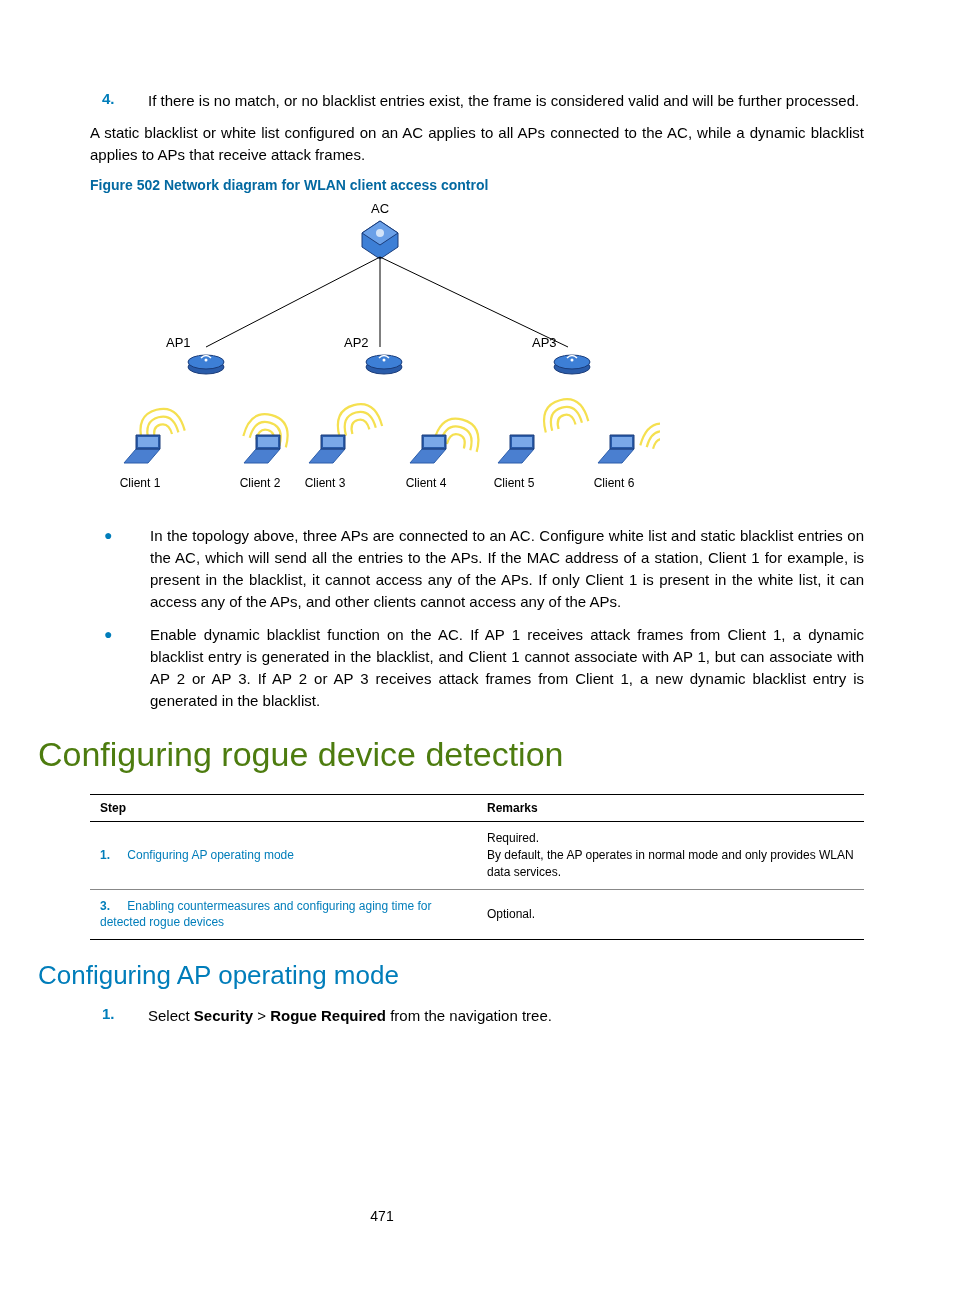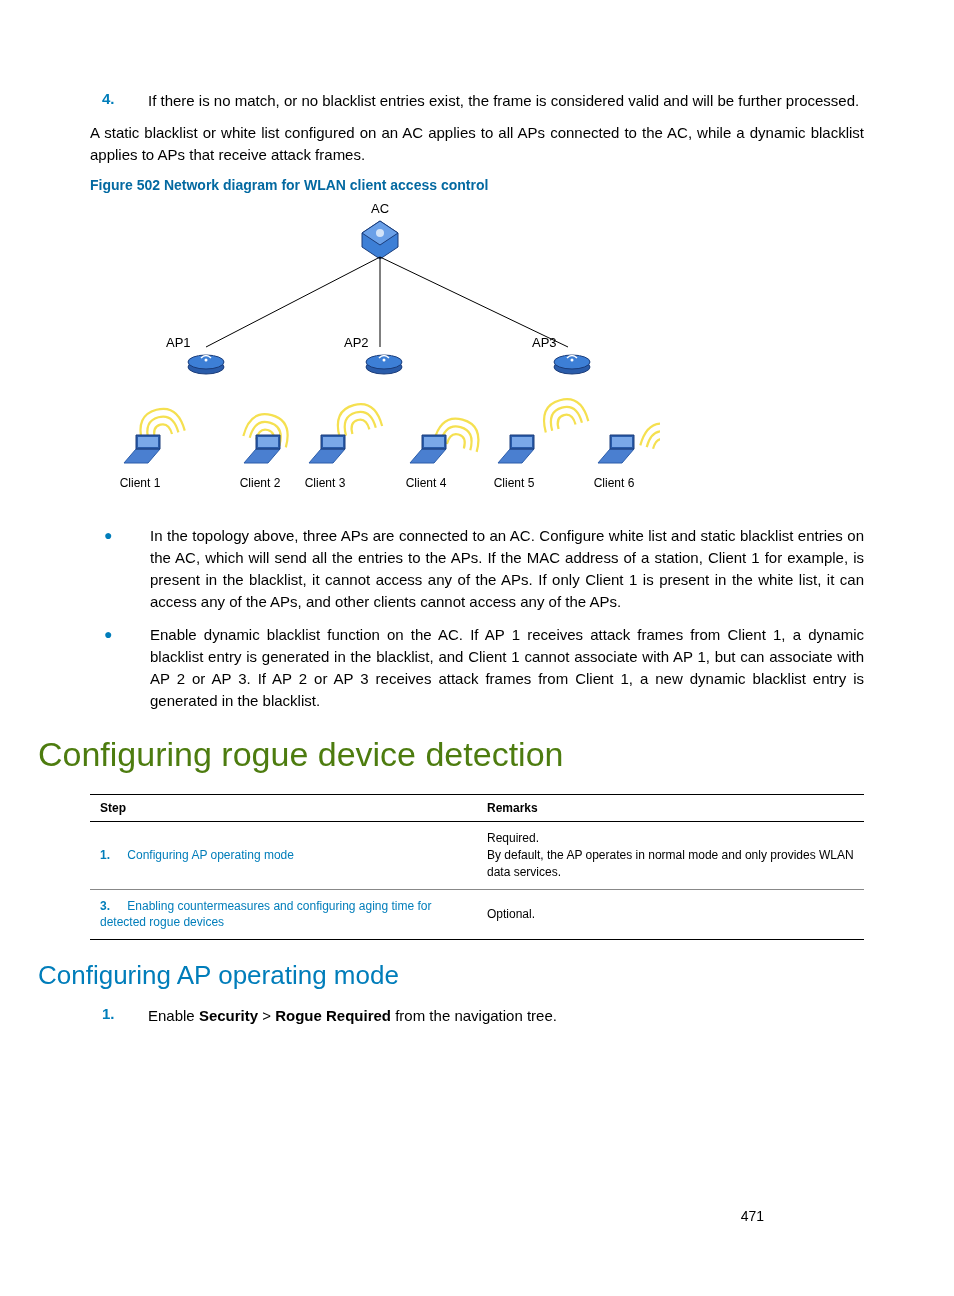--- a/index.html
+++ b/index.html
@@ -109,21 +109,21 @@
     font-weight: bold;
     display: inline-block;
     width: 24px;
   }
   .step-link { color: #007dba; }
   .page-num {
     position: absolute;
     bottom: 72px;
     width: 764px;
     left: 0;
-    text-align: right;
+    text-align: center;
     font-size: 14px;
   }
   .diagram {
     width: 560px;
     height: 310px;
     margin: 0 0 0 10px;
   }
   .bold { font-weight: bold; }
 </style>
 </head>
@@ -242,19 +242,19 @@
         <td>Optional.</td>
       </tr>
     </tbody>
   </table>
 
   <h2 class="sec">Configuring AP operating mode</h2>
 
   <div class="ol-item">
     <div class="ol-num">1.</div>
     <div class="ol-body">
-      <span>Enable </span><span class="bold">Security</span><span> &gt; </span><span class="bold">Rogue Required</span><span> from the navigation tree.</span>
+      <span>Select </span><span class="bold">Security</span><span> &gt; </span><span class="bold">Rogue Required</span><span> from the navigation tree.</span>
     </div>
   </div>
 
 </div>
 
 <div class="page-num">471</div>
 
 </body></html>

